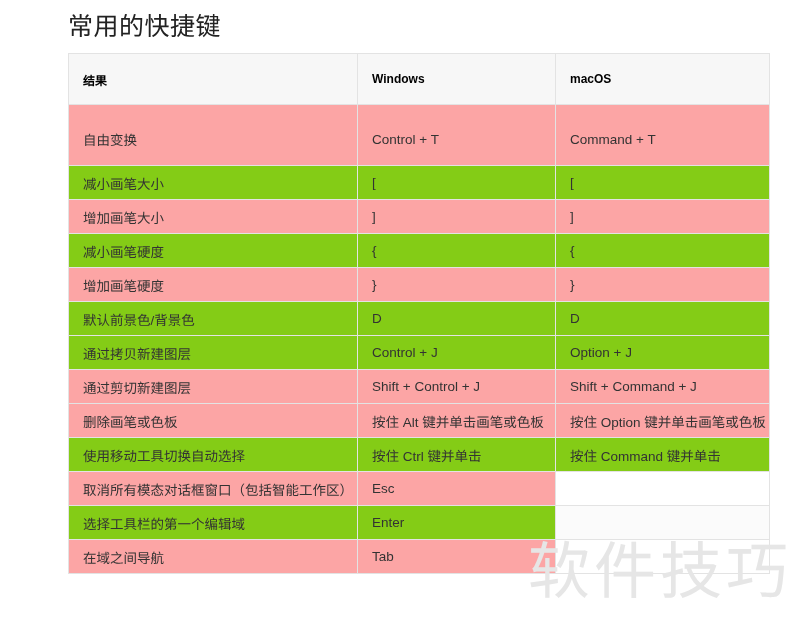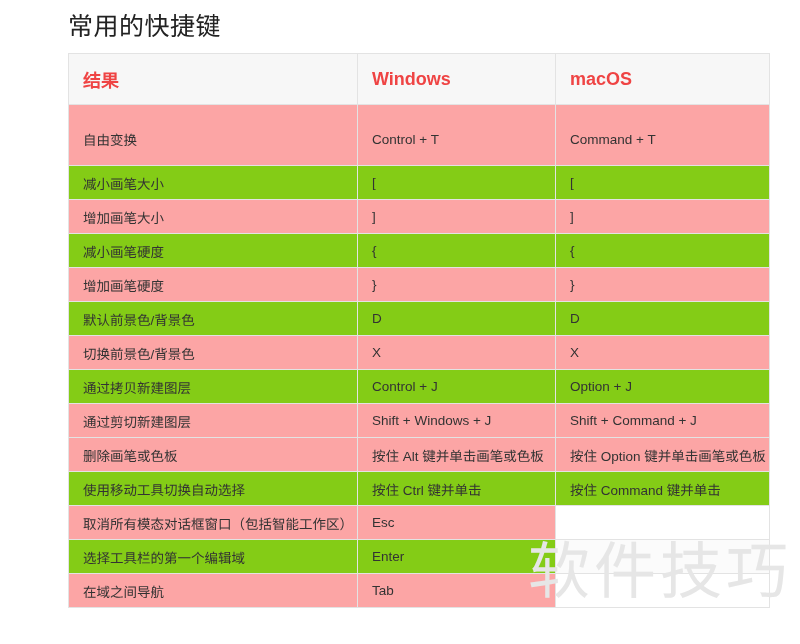--- a/index.html
+++ b/index.html
@@ -81,22 +81,22 @@
     font-weight: 400;
     color: #333333;
     white-space: nowrap;
     overflow: hidden;
   }
 
   table.shortcuts thead th {
     height: 50px;
     background: #f7f7f7;
     font-weight: bold;
-    color: #ef4444;
-    font-size: 18px;
+    color: #000000;
+    font-size: 12px;
     vertical-align: middle;
   }
 
   table.shortcuts tbody tr td {
     height: 33px;
     background: #fca5a5;
   }
 
   table.shortcuts tbody tr.stripe td {
     background: #84cc16;
@@ -173,35 +173,30 @@
           <td>}</td>
           <td>}</td>
         </tr>
 
         <tr class="stripe">
           <td>默认前景色/背景色</td>
           <td>D</td>
           <td>D</td>
         </tr>
 
-        <tr>
-          <td>切换前景色/背景色</td>
-          <td>X</td>
-          <td>X</td>
-        </tr>
 
         <tr class="stripe">
           <td>通过拷贝新建图层</td>
           <td>Control + J</td>
           <td>Option + J</td>
         </tr>
 
         <tr>
           <td>通过剪切新建图层</td>
-          <td>Shift + Windows + J</td>
+          <td>Shift + Control + J</td>
           <td>Shift + Command + J</td>
         </tr>
 
 
         <tr>
           <td>删除画笔或色板</td>
           <td>按住 Alt 键并单击画笔或色板</td>
           <td>按住 Option 键并单击画笔或色板</td>
         </tr>
 

